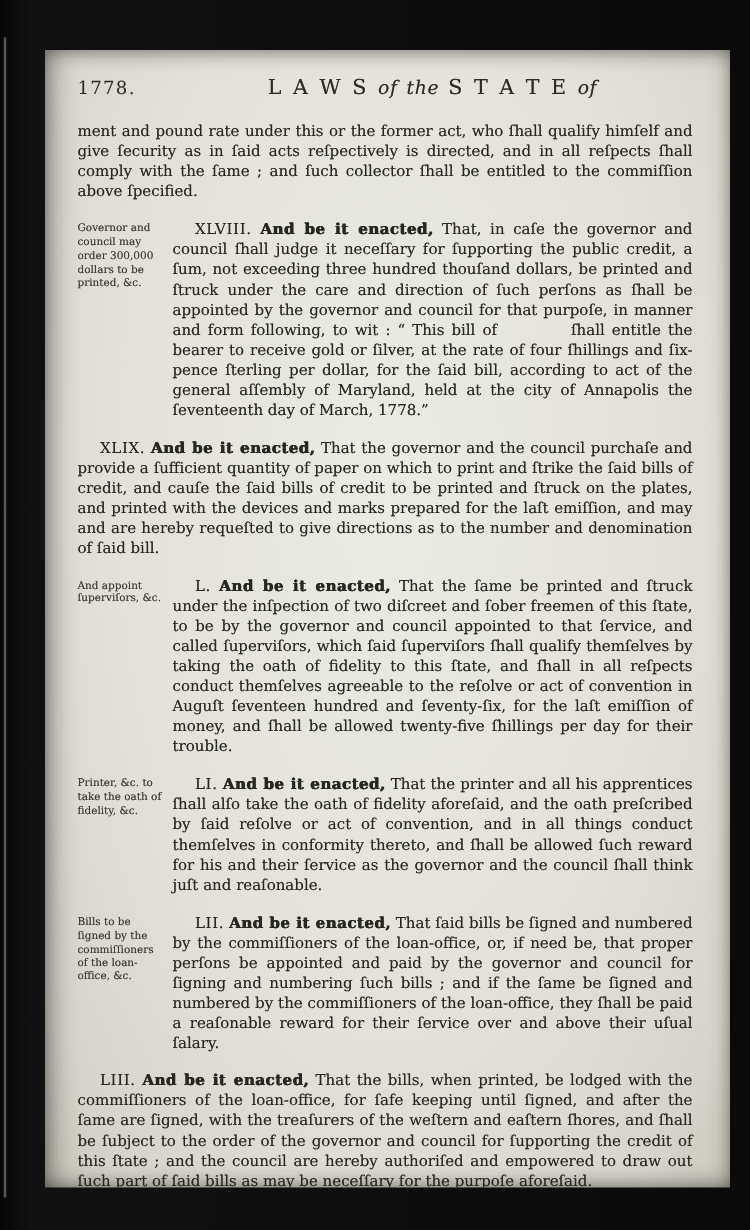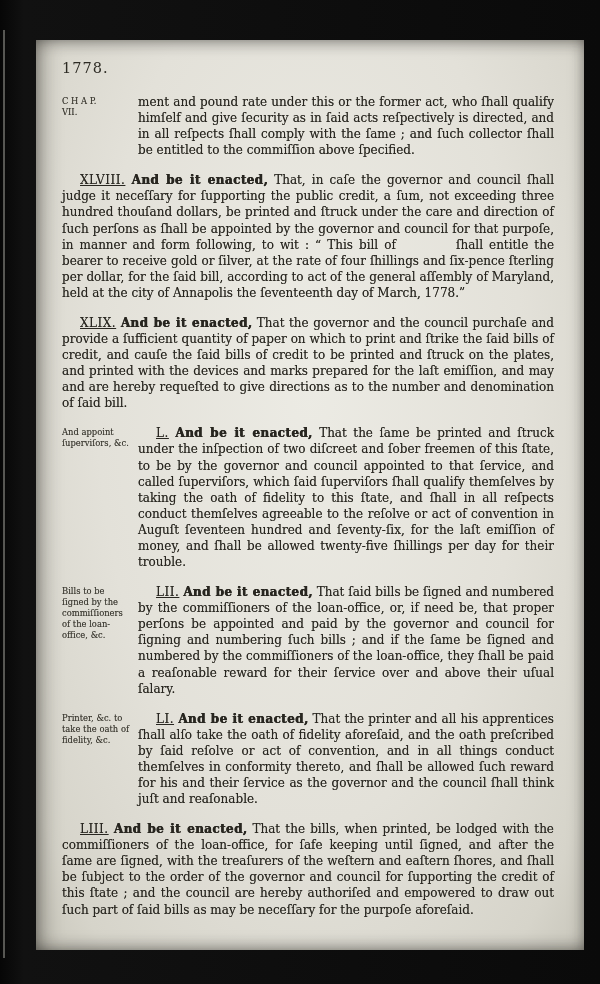--- a/index.html
+++ b/index.html
@@ -29,43 +29,49 @@
     text-shadow:0 0 .5px rgba(44,42,35,.55);}
   .title .ital{font-style:italic;letter-spacing:.5px;font-size:15px;}
   
   .row{display:flex;margin-bottom:14px;}
   .note{width:76px;box-sizing:border-box;padding:2px 8px 0 0;
     font-size:8.4px;line-height:1.3;color:#3a3830;white-space:pre-line;
     text-shadow:0 0 .4px rgba(50,48,40,.5);}
   .para{flex:1;font-size:12px;line-height:1.34;text-align:justify;
     color:#282620;text-shadow:0 0 .45px rgba(40,38,30,.55);}
   .indent{text-indent:18px;}
-  .num{letter-spacing:.5px;text-decoration:underline;}
+  .num{letter-spacing:.5px;}
   .enacting{font-weight:bold;letter-spacing:.4px;
     text-shadow:.5px 0 0 currentColor,0 0 .4px rgba(40,38,30,.6);}
 </style>
 </head>
 <body>
 
 <div class="scan">
   <div class="edge-sliver"></div>
   <div class="page">
     <div class="content">
 
       <div class="header">
         <span class="year">1778.</span>
+        <div class="title">
+          <span>L A W S</span>
+          <span class="ital">of</span>
+          <span class="ital">the</span>
+          <span>S T A T E</span>
+          <span class="ital">of</span>
+        </div>
       </div>
 
       <div class="row">
-        <div class="note">C H A P.
-VII.</div>
         <div class="para">ment and pound rate under this or the former act, who ſhall qualify himſelf and give ſecurity as in ſaid acts reſpectively is directed, and in all reſpects ſhall comply with the ſame ; and ſuch collector ſhall be entitled to the commiſſion above ſpecified.</div>
       </div>
 
       <div class="row">
+        <div class="note">Governor and council may order 300,000 dollars to be printed, &amp;c.</div>
         <div class="para indent">
           <span class="num">XLVIII.</span>
           <span class="enacting">And be it enacted,</span>
           <span>That, in caſe the governor and council ſhall judge it neceſſary for ſupporting the public credit, a ſum, not exceeding three hundred thouſand dollars, be printed and ſtruck under the care and direction of ſuch perſons as ſhall be appointed by the governor and council for that purpoſe, in manner and form following, to wit : “ This bill of      ſhall entitle the bearer to receive gold or ſilver, at the rate of four ſhillings and ſix-pence ſterling per dollar, for the ſaid bill, according to act of the general aſſembly of Maryland, held at the city of Annapolis the ſeventeenth day of March, 1778.”</span>
         </div>
       </div>
 
       <div class="row">
         <div class="para indent">
           <span class="num">XLIX.</span>
@@ -77,34 +83,34 @@
       <div class="row">
         <div class="note">And appoint ſuperviſors, &amp;c.</div>
         <div class="para indent">
           <span class="num">L.</span>
           <span class="enacting">And be it enacted,</span>
           <span>That the ſame be printed and ſtruck under the inſpection of two diſcreet and ſober freemen of this ſtate, to be by the governor and council appointed to that ſervice, and called ſuperviſors, which ſaid ſuperviſors ſhall qualify themſelves by taking the oath of fidelity to this ſtate, and ſhall in all reſpects conduct themſelves agreeable to the reſolve or act of convention in Auguſt ſeventeen hundred and ſeventy-ſix, for the laſt emiſſion of money, and ſhall be allowed twenty-five ſhillings per day for their trouble.</span>
         </div>
       </div>
 
       <div class="row">
+        <div class="note">Printer, &amp;c. to take the oath of fidelity, &amp;c.</div>
+        <div class="para indent">
+          <span class="num">LI.</span>
+          <span class="enacting">And be it enacted,</span>
+          <span>That the printer and all his apprentices ſhall alſo take the oath of fidelity aforeſaid, and the oath preſcribed by ſaid reſolve or act of convention, and in all things conduct themſelves in conformity thereto, and ſhall be allowed ſuch reward for his and their ſervice as the governor and the council ſhall think juſt and reaſonable.</span>
+        </div>
+      </div>
+
+      <div class="row">
         <div class="note">Bills to be ſigned by the commiſſioners of the loan-office, &amp;c.</div>
         <div class="para indent">
           <span class="num">LII.</span>
           <span class="enacting">And be it enacted,</span>
           <span>That ſaid bills be ſigned and numbered by the commiſſioners of the loan-office, or, if need be, that proper perſons be appointed and paid by the governor and council for ſigning and numbering ſuch bills ; and if the ſame be ſigned and numbered by the commiſſioners of the loan-office, they ſhall be paid a reaſonable reward for their ſervice over and above their uſual ſalary.</span>
-        </div>
-      </div>
-
-      <div class="row">
-        <div class="note">Printer, &amp;c. to take the oath of fidelity, &amp;c.</div>
-        <div class="para indent">
-          <span class="num">LI.</span>
-          <span class="enacting">And be it enacted,</span>
-          <span>That the printer and all his apprentices ſhall alſo take the oath of fidelity aforeſaid, and the oath preſcribed by ſaid reſolve or act of convention, and in all things conduct themſelves in conformity thereto, and ſhall be allowed ſuch reward for his and their ſervice as the governor and the council ſhall think juſt and reaſonable.</span>
         </div>
       </div>
 
       <div class="row">
         <div class="para indent">
           <span class="num">LIII.</span>
           <span class="enacting">And be it enacted,</span>
           <span>That the bills, when printed, be lodged with the commiſſioners of the loan-office, for ſafe keeping until ſigned, and after the ſame are ſigned, with the treaſurers of the weſtern and eaſtern ſhores, and ſhall be ſubject to the order of the governor and council for ſupporting the credit of this ſtate ; and the council are hereby authoriſed and empowered to draw out ſuch part of ſaid bills as may be neceſſary for the purpoſe aforeſaid.</span>
         </div>
       </div>

